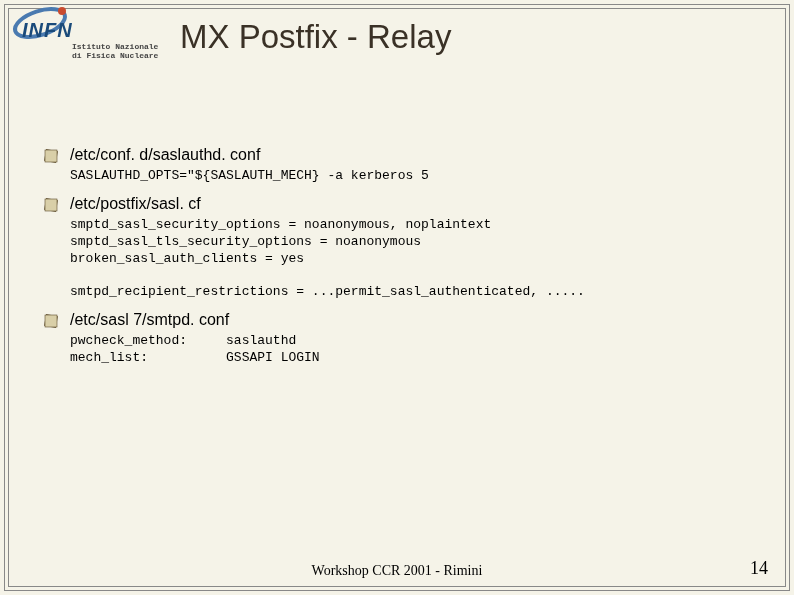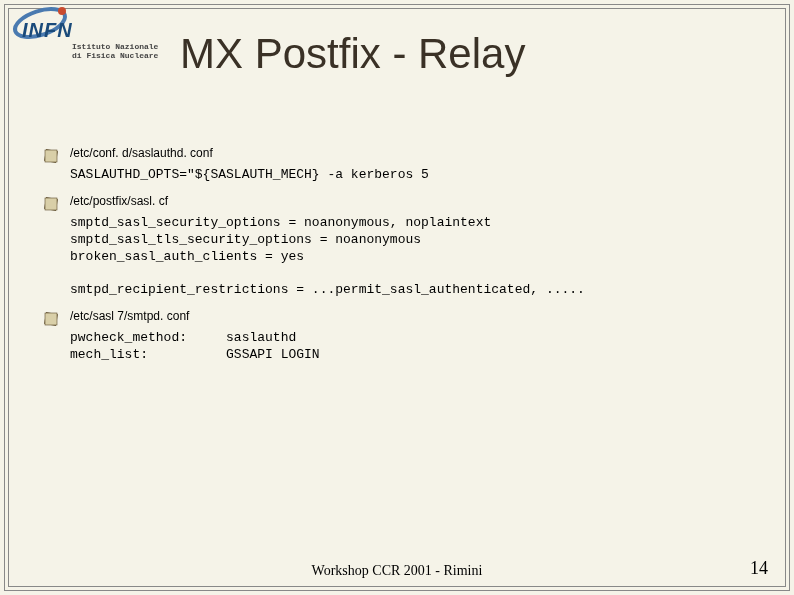--- a/index.html
+++ b/index.html
@@ -50,24 +50,24 @@
     top: 40px; left: 58px;
     font-family: Liberation Mono, monospace;
     font-size: 8px;
     color: #444;
     line-height: 1.1;
     font-weight: bold;
   }
 
   .title {
     position: absolute;
-    top: 30px;
+    top: 18px;
     left: 180px;
     font-family: "Gill Sans", "Trebuchet MS", sans-serif;
-    font-size: 42px;
+    font-size: 33px;
     color: #3a3126;
     font-weight: 400;
   }
 
   .content {
     position: absolute;
     top: 140px;
     left: 44px;
     right: 44px;
   }
@@ -88,21 +88,21 @@
     margin-top: 6px;
   }
   .bullet-icon {
     width: 14px; height: 14px;
     margin-top: 3px;
     margin-right: 12px;
     flex-shrink: 0;
   }
   .bullet-label {
     font-family: "Gill Sans", "Trebuchet MS", Arial, sans-serif;
-    font-size: 12px;
+    font-size: 16px;
     color: #000;
     font-weight: 500;
   }
 
   .code {
     font-family: "Courier New", Courier, monospace;
     font-size: 13px;
     color: #000;
     margin-left: 26px;
     line-height: 1.3;

